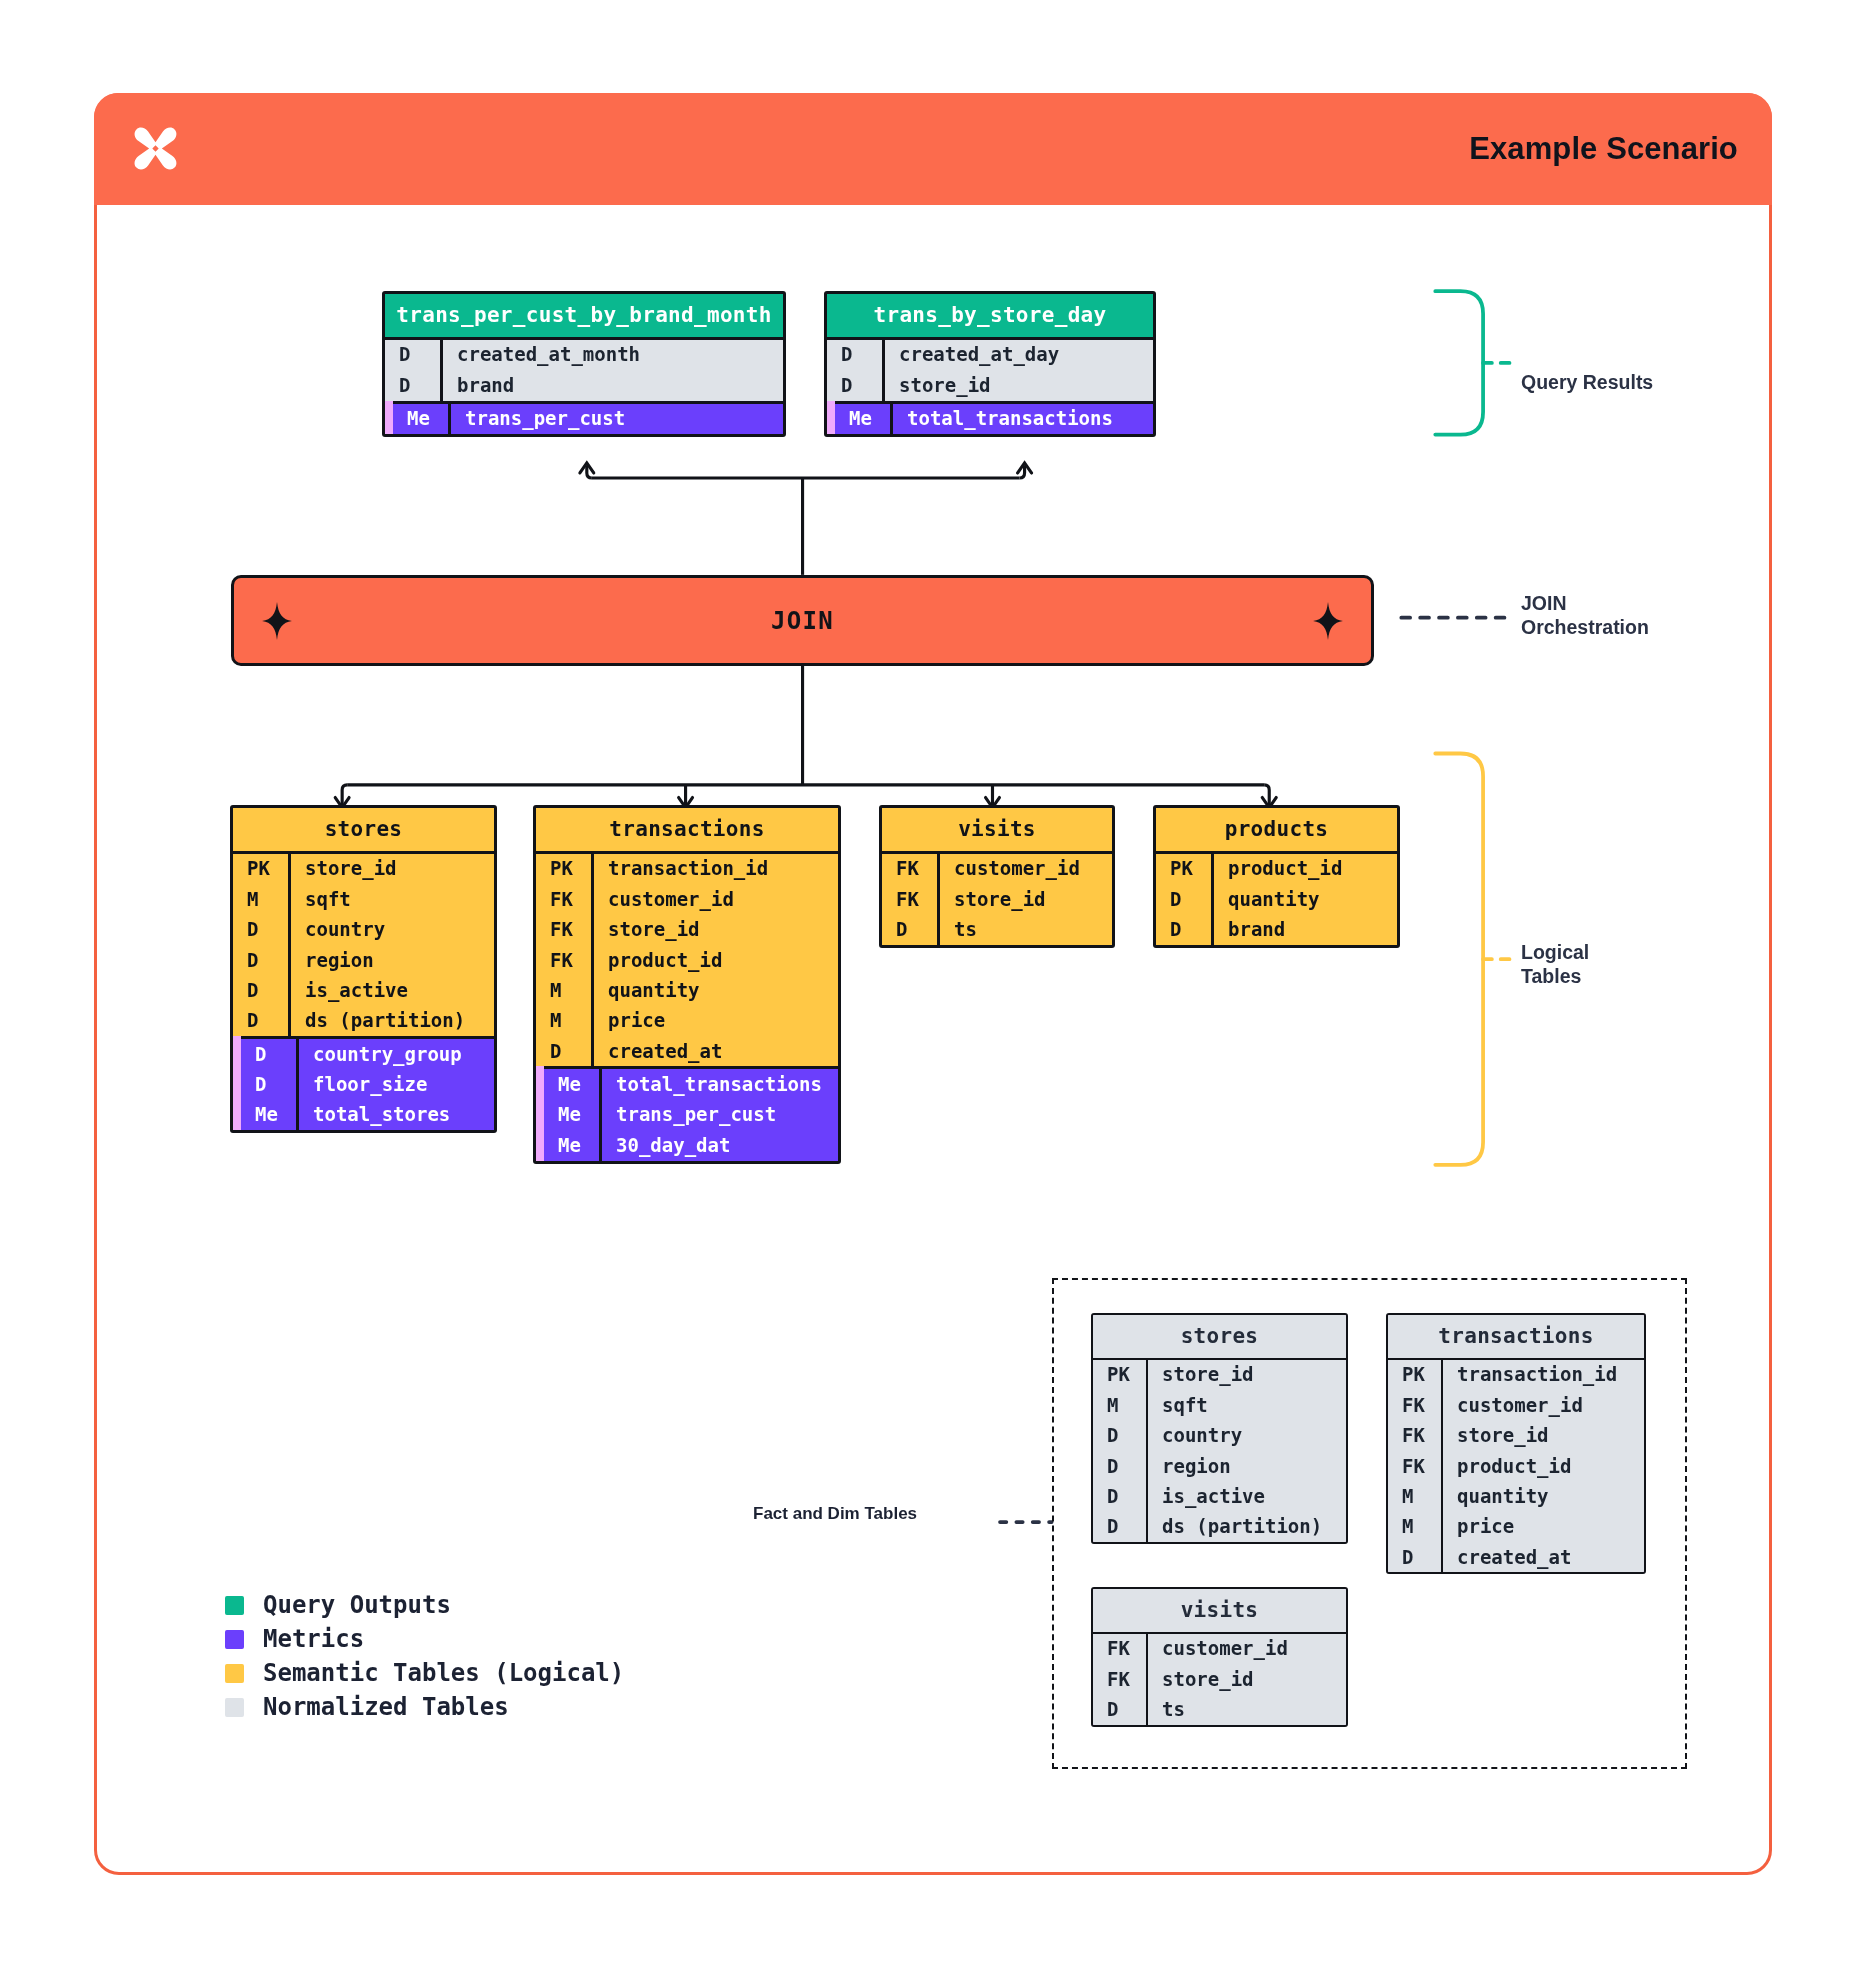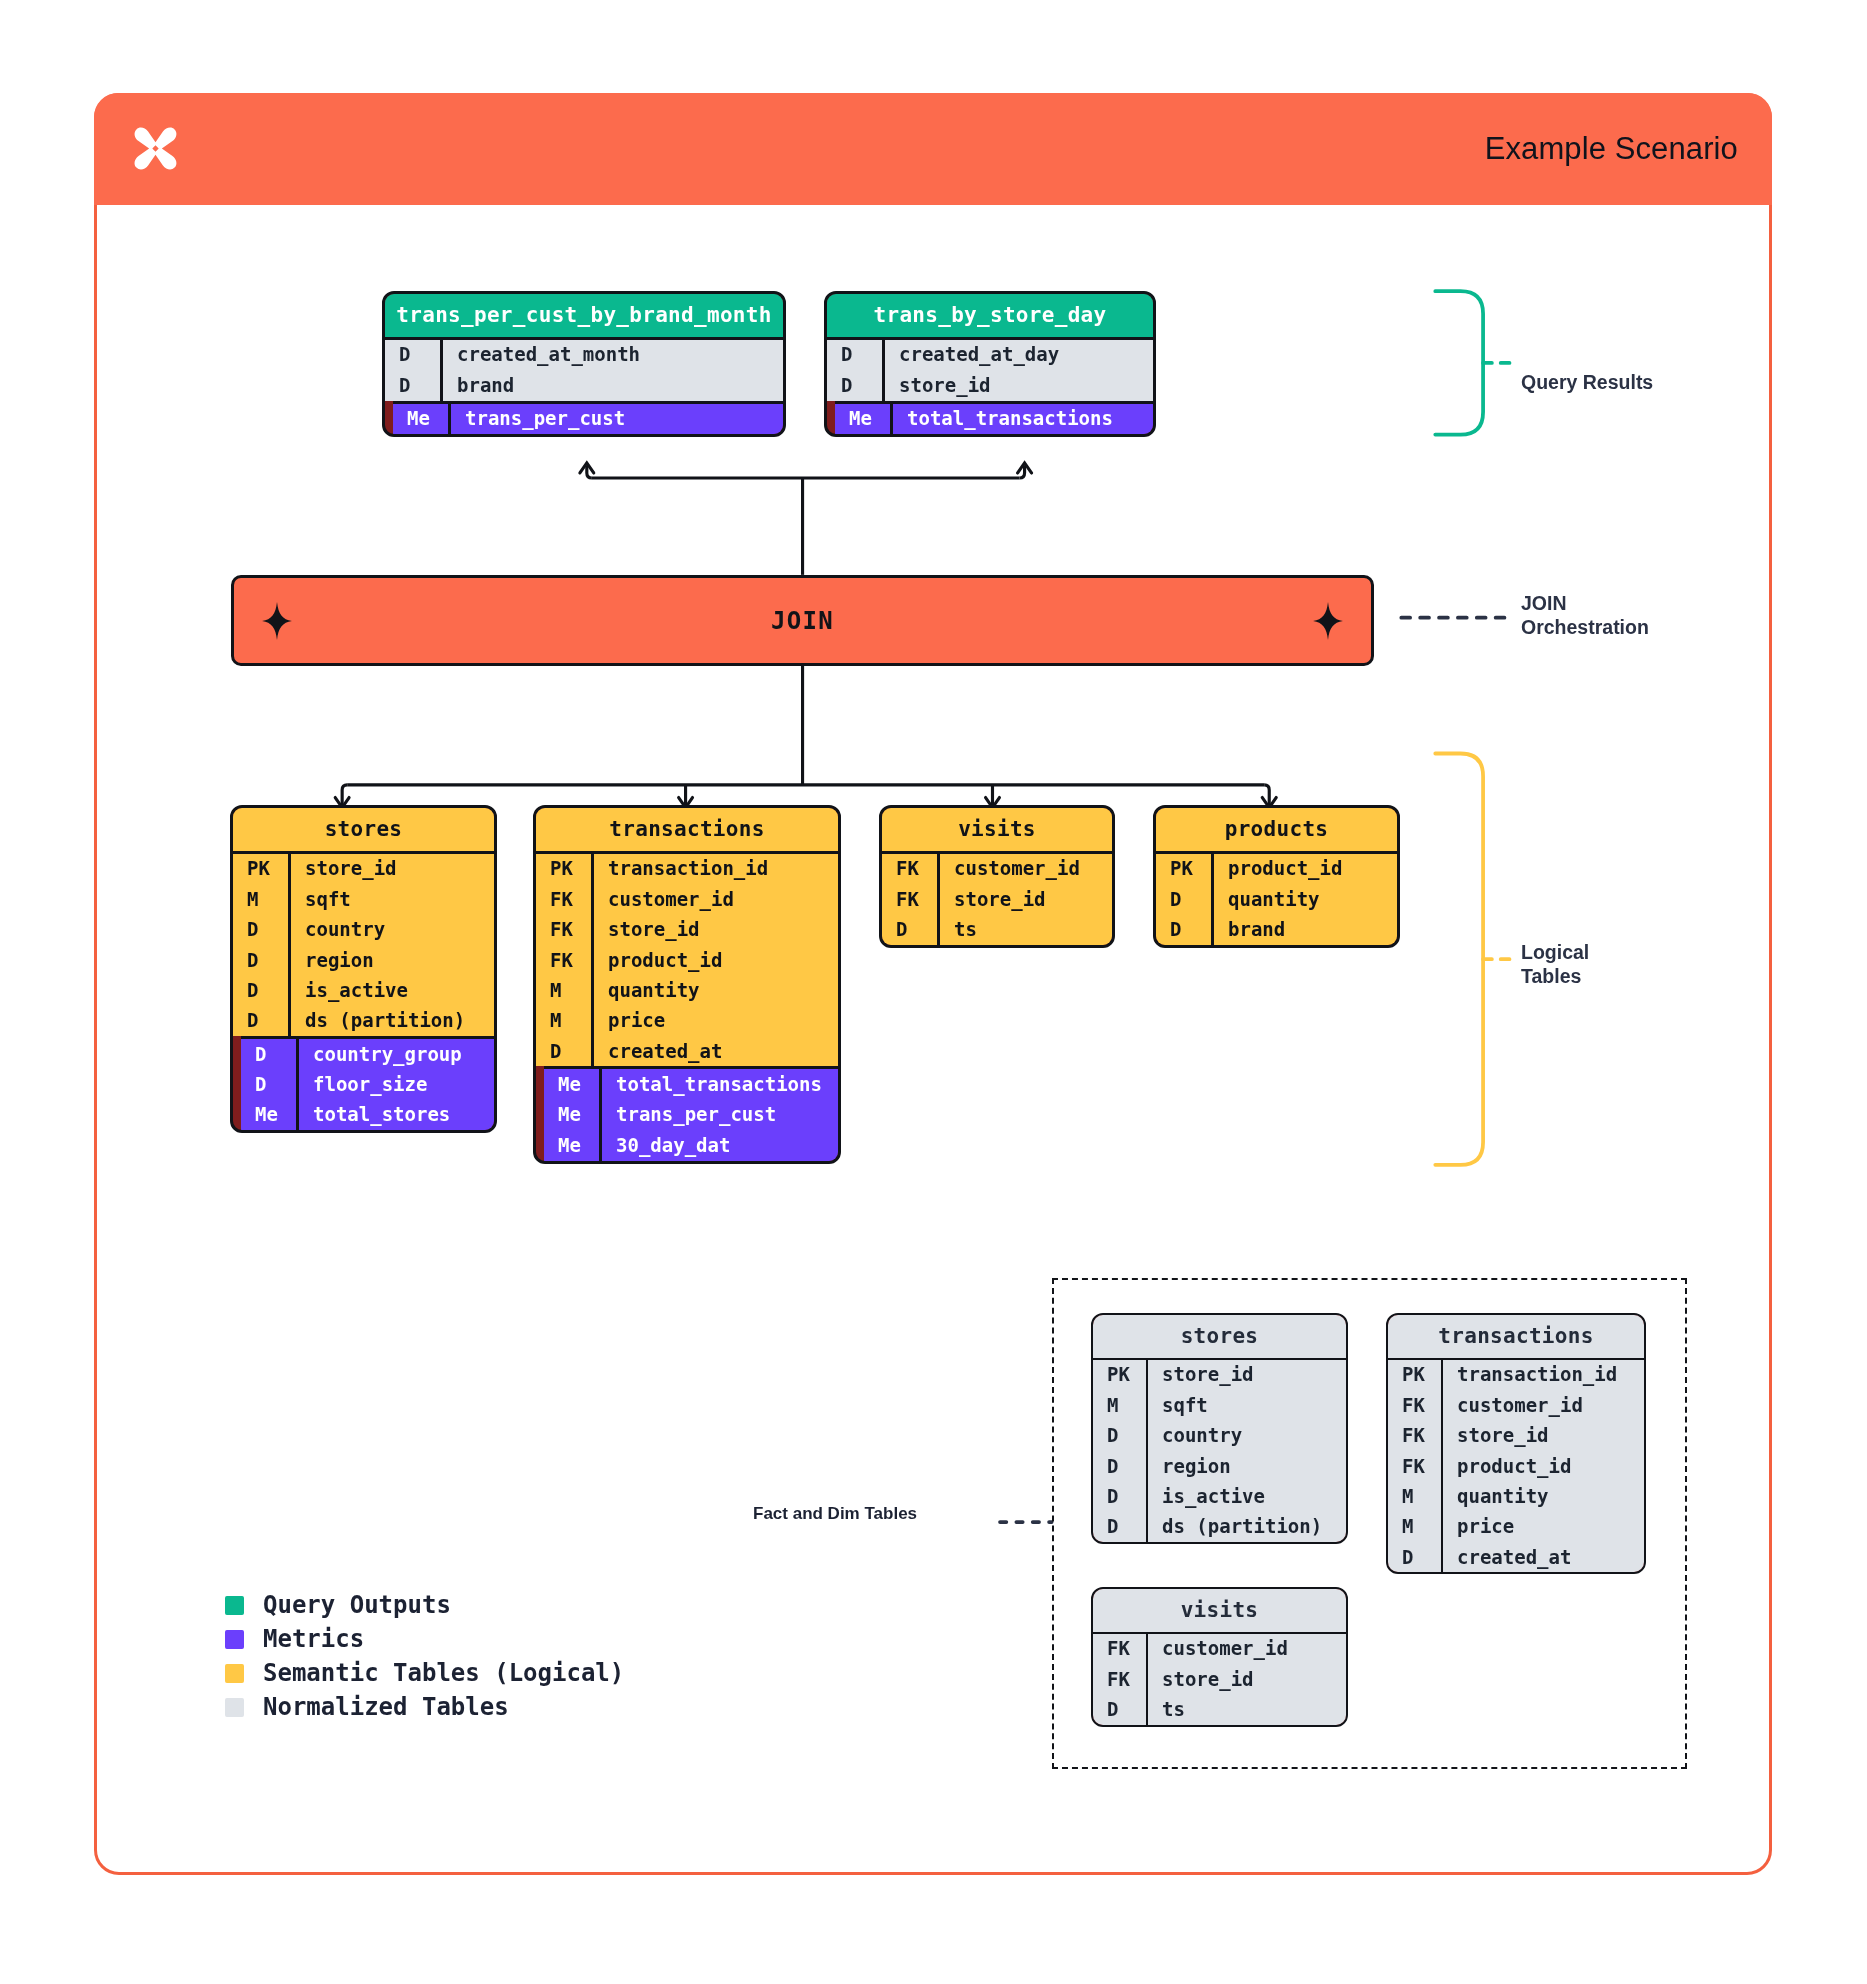--- a/index.html
+++ b/index.html
@@ -38,42 +38,42 @@
     border-radius: 24px 24px 0 0;
     box-sizing: border-box;
     display: flex;
     align-items: center;
     justify-content: space-between;
     padding: 0 34px 0 35px;
   }
   #brand-logo { width: 53px; height: 53px; display: block; }
   #card-title {
     font-size: 31px;
-    font-weight: normal;
+    font-weight: bold;
     color: #10131c;
     letter-spacing: 0.1px;
     white-space: nowrap;
   }
 
   
   #wires {
     position: absolute;
     left: 0; top: 0;
     width: 1868px; height: 1985px;
     pointer-events: none;
   }
 
   
   .etable {
     position: absolute;
     border: 3.1px solid #111318;
-    border-radius: 12px;
+    border-radius: 3px;
     box-sizing: border-box;
     overflow: hidden;
-    background: #7f1d1d;
+    background: #f0abfc;
   }
   .etable .thead {
     text-align: center;
     font-weight: bold;
     font-size: 21px;
     padding: 8.8px 6.3px 10px;
     letter-spacing: 0.3px;
     border-bottom: 3.1px solid #111318;
   }
   .etable .row {

